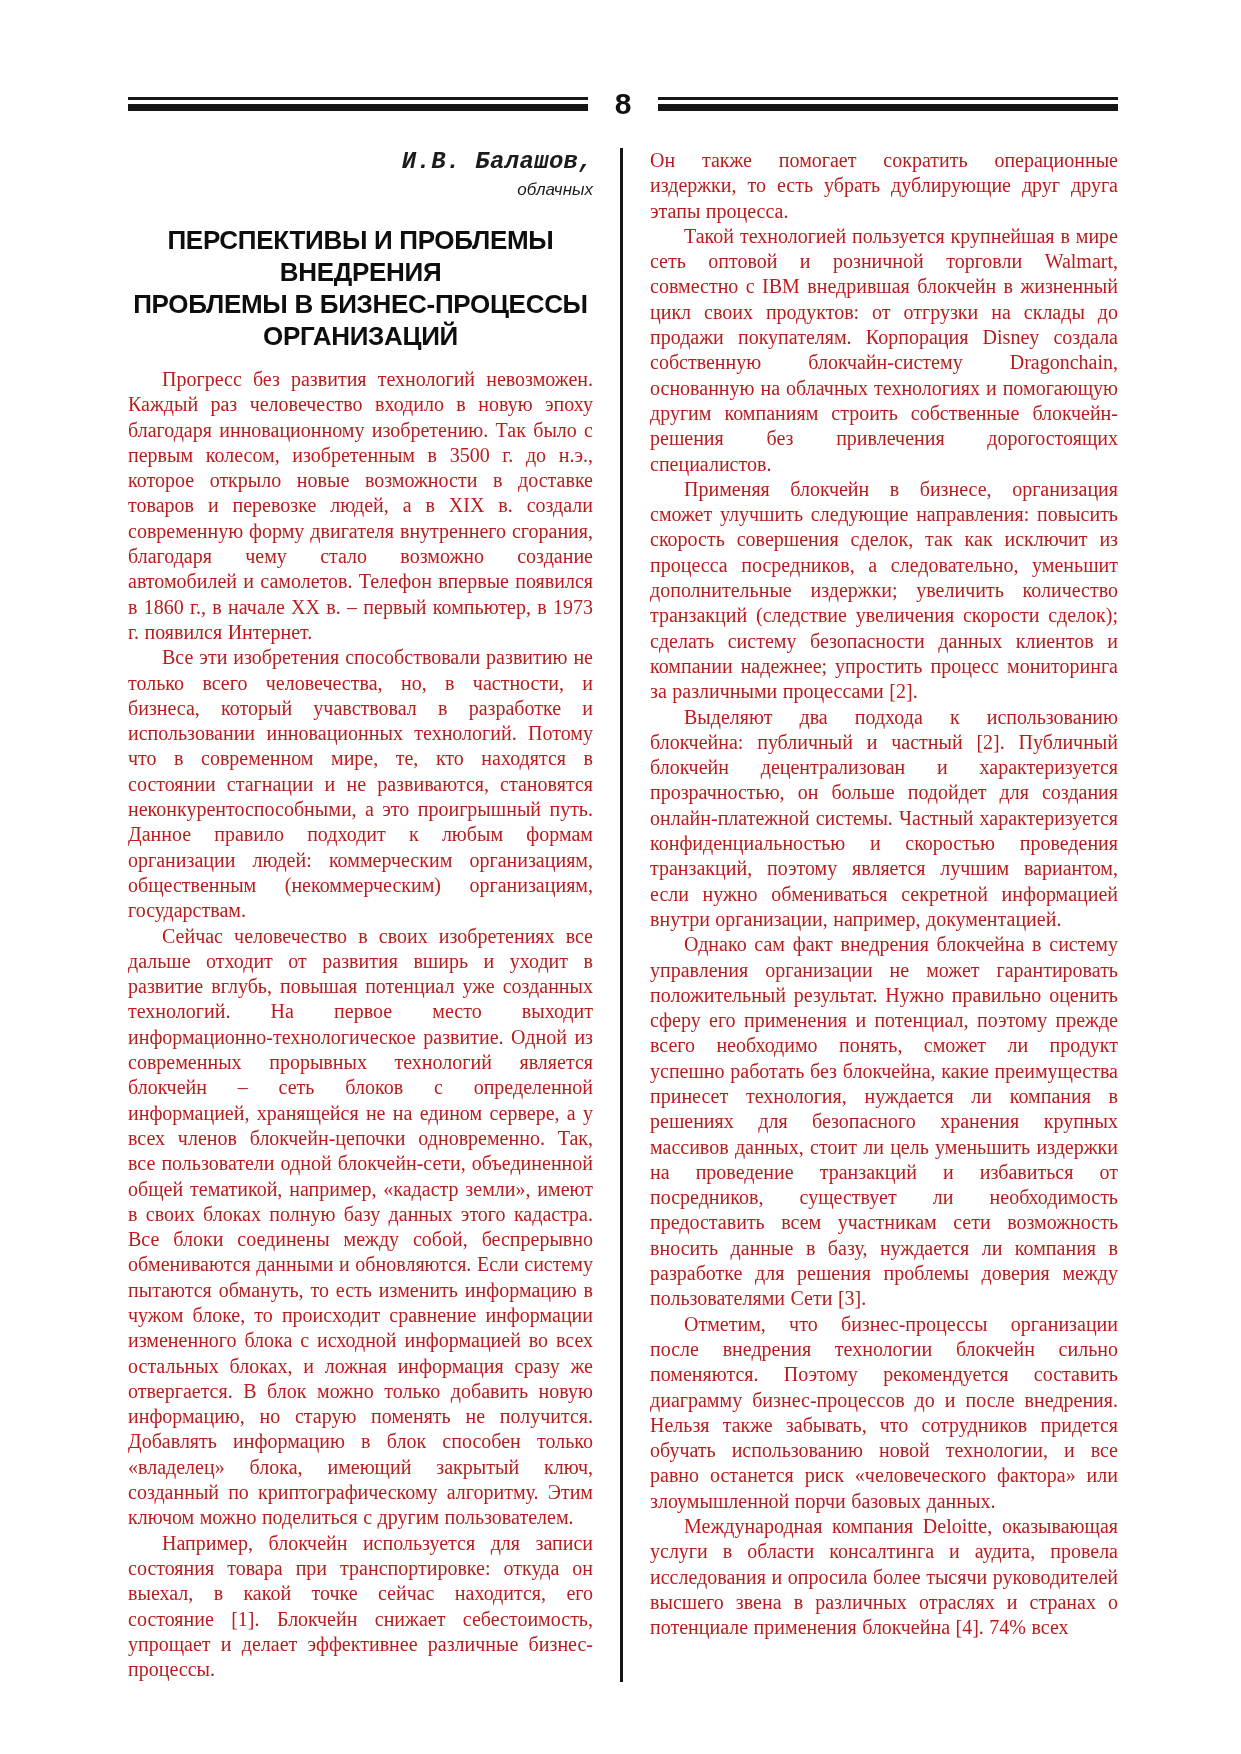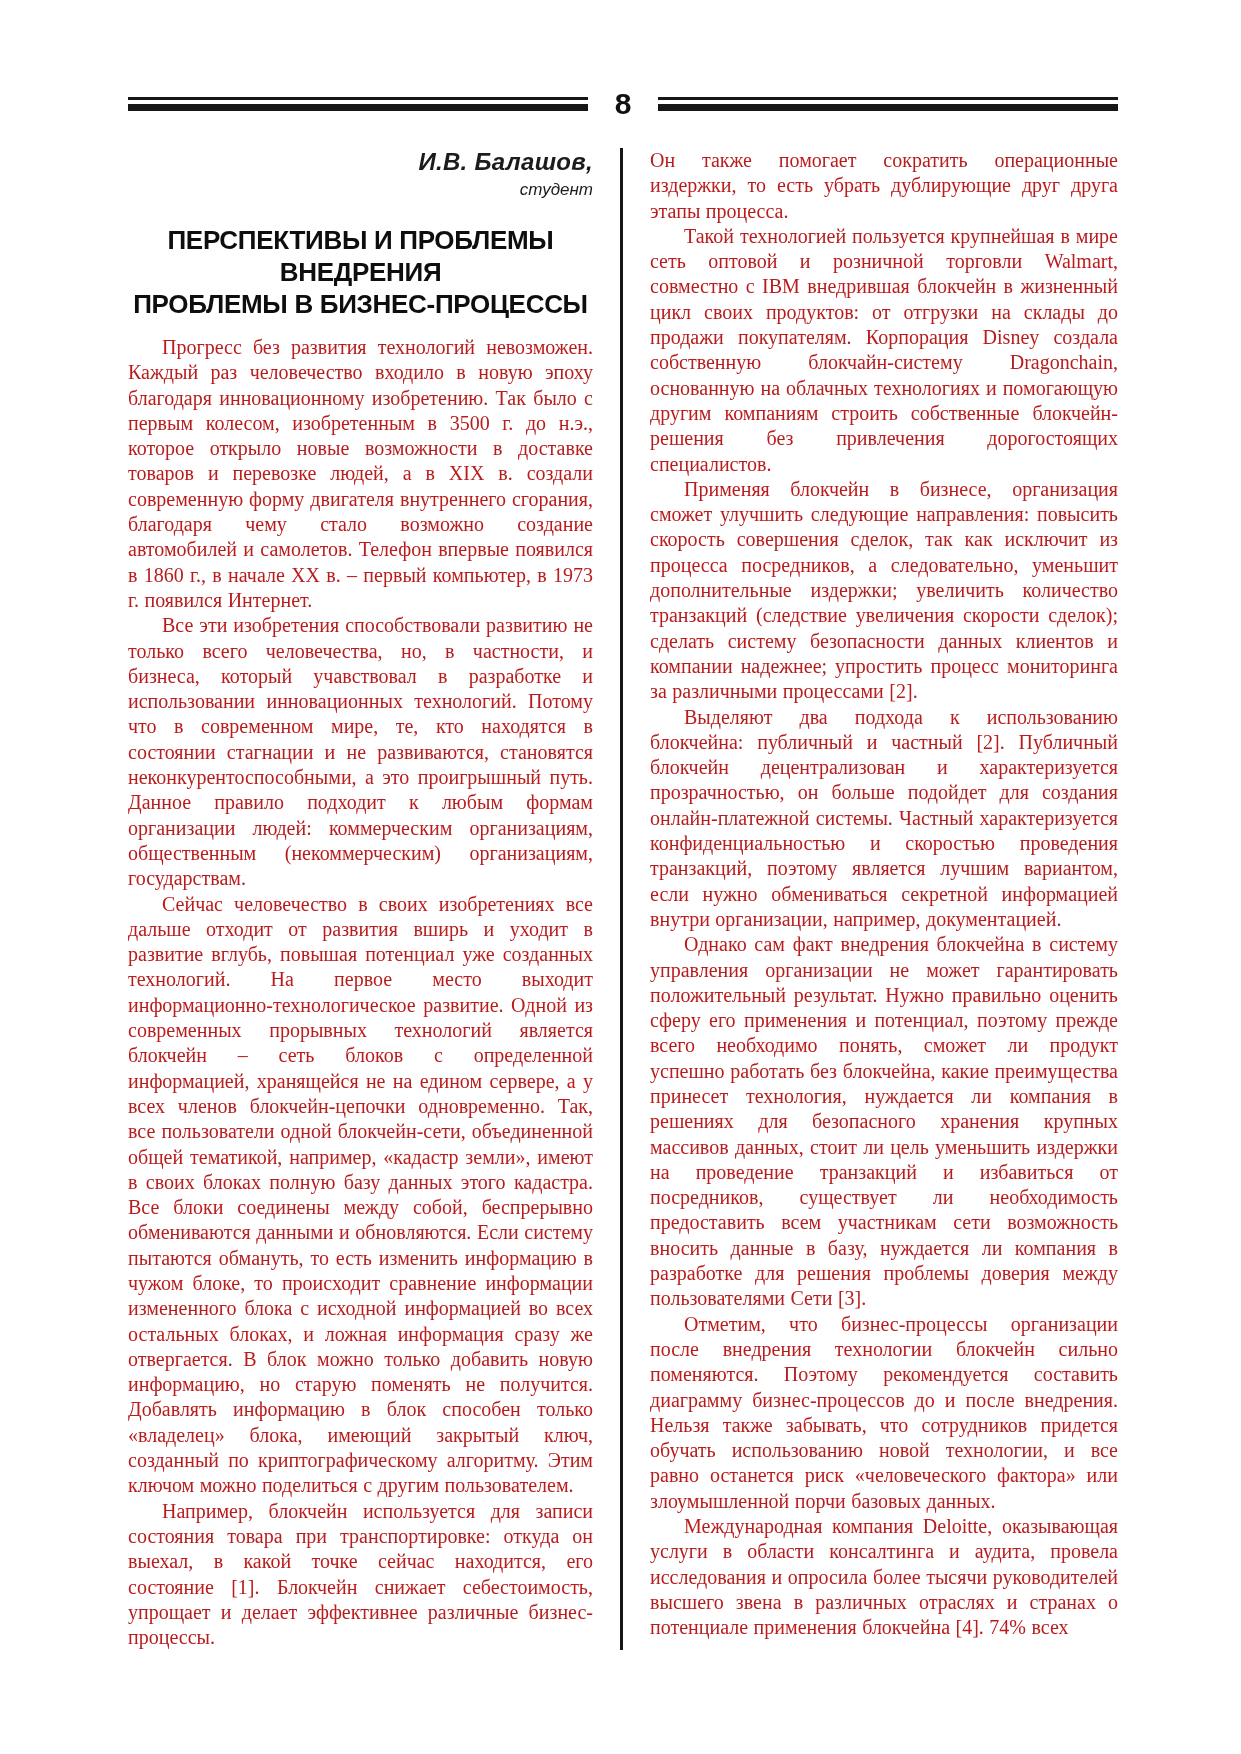--- a/index.html
+++ b/index.html
@@ -39,21 +39,21 @@
   .divider   { width: 3px; background: #161616; }
   .col-right { width: 468px; }
 
   
   .byline {
     text-align: right;
     font-family: "Liberation Sans", sans-serif;
     font-style: italic;
     color: #1c1c1c;
   }
-  .author { font-size: 24px; font-weight: bold; line-height: 27px; letter-spacing: 0.3px; }
+  .author { font-size: 24px; font-weight: bold; line-height: 27px; letter-spacing: 0.3px; font-family: Liberation Mono, monospace; }
   .role   { font-size: 17px; line-height: 22px; margin-top: 4px; }
   .affil  { margin-top: 19px; font-size: 21px; line-height: 30px; }
 
   
   .title {
     margin: 23px 0 0 0;
     text-align: center;
     font-family: "Liberation Sans", sans-serif;
     font-weight: bold;
     font-size: 26px;
@@ -85,26 +85,27 @@
     <div class="page-number">8</div>
     <div class="rule"></div>
   </header>
 
   <div class="columns">
 
     <div class="col-left">
 
       <div class="byline">
         <div class="author">И.В. Балашов,</div>
-        <div class="role">студент</div>
+        <div class="role">облачных</div>
       </div>
 
       <h1 class="title">
         <div>ПЕРСПЕКТИВЫ И ПРОБЛЕМЫ ВНЕДРЕНИЯ</div>
         <div>ПРОБЛЕМЫ В БИЗНЕС-ПРОЦЕССЫ</div>
+        <div>ОРГАНИЗАЦИЙ</div>
       </h1>
 
       <div class="body-block">
         <p class="body-p">Прогресс без развития технологий невозможен. Каждый раз человечество входило в новую эпоху благодаря инновационному изобретению. Так было с первым колесом, изобретенным в 3500 г. до н.э., которое открыло новые возможности в доставке товаров и перевозке людей, а в XIX в. создали современную форму двигателя внутреннего сгорания, благодаря чему стало возможно создание автомобилей и самолетов. Телефон впервые появился в 1860 г., в начале XX в. – первый компьютер, в 1973 г. появился Интернет.</p>
         <p class="body-p">Все эти изобретения способствовали развитию не только всего человечества, но, в частности, и бизнеса, который учавствовал в разработке и использовании инновационных технологий. Потому что в современном мире, те, кто находятся в состоянии стагнации и не развиваются, становятся неконкурентоспособными, а это проигрышный путь. Данное правило подходит к любым формам организации людей: коммерческим организациям, общественным (некоммерческим) организациям, государствам.</p>
         <p class="body-p">Сейчас человечество в своих изобретениях все дальше отходит от развития вширь и уходит в развитие вглубь, повышая потенциал уже созданных технологий. На первое место выходит информационно-технологическое развитие. Одной из современных прорывных технологий является блокчейн – сеть блоков с определенной информацией, хранящейся не на едином сервере, а у всех членов блокчейн-цепочки одновременно. Так, все пользователи одной блокчейн-сети, объединенной общей тематикой, например, «кадастр земли», имеют в своих блоках полную базу данных этого кадастра. Все блоки соединены между собой, беспрерывно обмениваются данными и обновляются. Если систему пытаются обмануть, то есть изменить информацию в чужом блоке, то происходит сравнение информации измененного блока с исходной информацией во всех остальных блоках, и ложная информация сразу же отвергается. В блок можно только добавить новую информацию, но старую поменять не получится. Добавлять информацию в блок способен только «владелец» блока, имеющий закрытый ключ, созданный по криптографическому алгоритму. Этим ключом можно поделиться с другим пользователем.</p>
         <p class="body-p">Например, блокчейн используется для записи состояния товара при транспортировке: откуда он выехал, в какой точке сейчас находится, его состояние [1]. Блокчейн снижает себестоимость, упрощает и делает эффективнее различные бизнес-процессы.</p>
       </div>
 
     </div>

